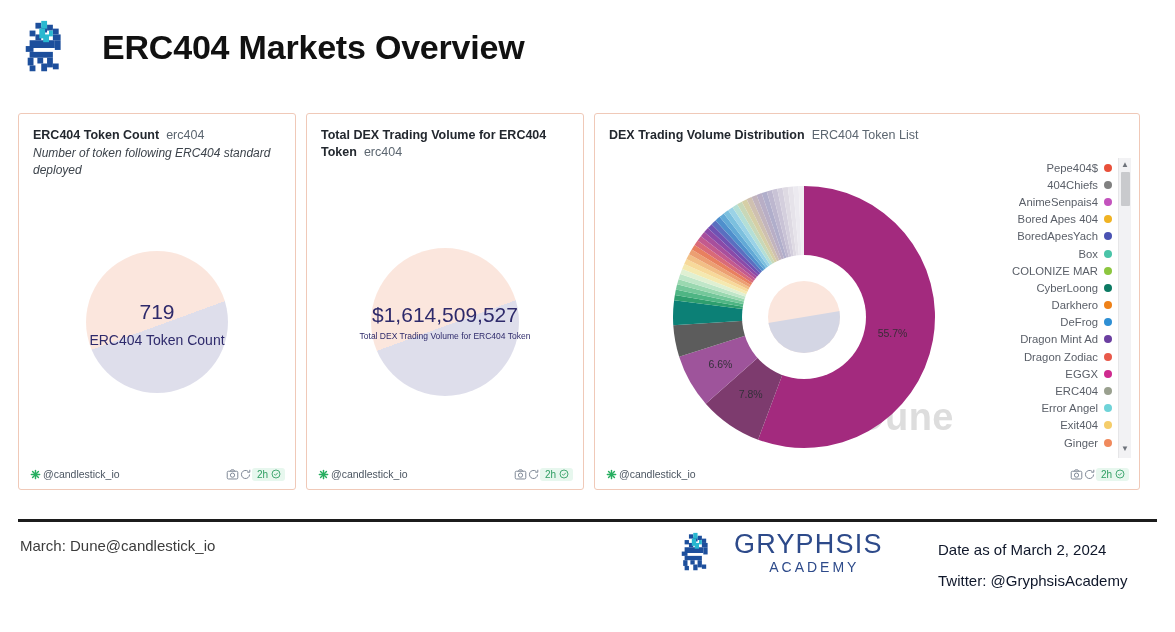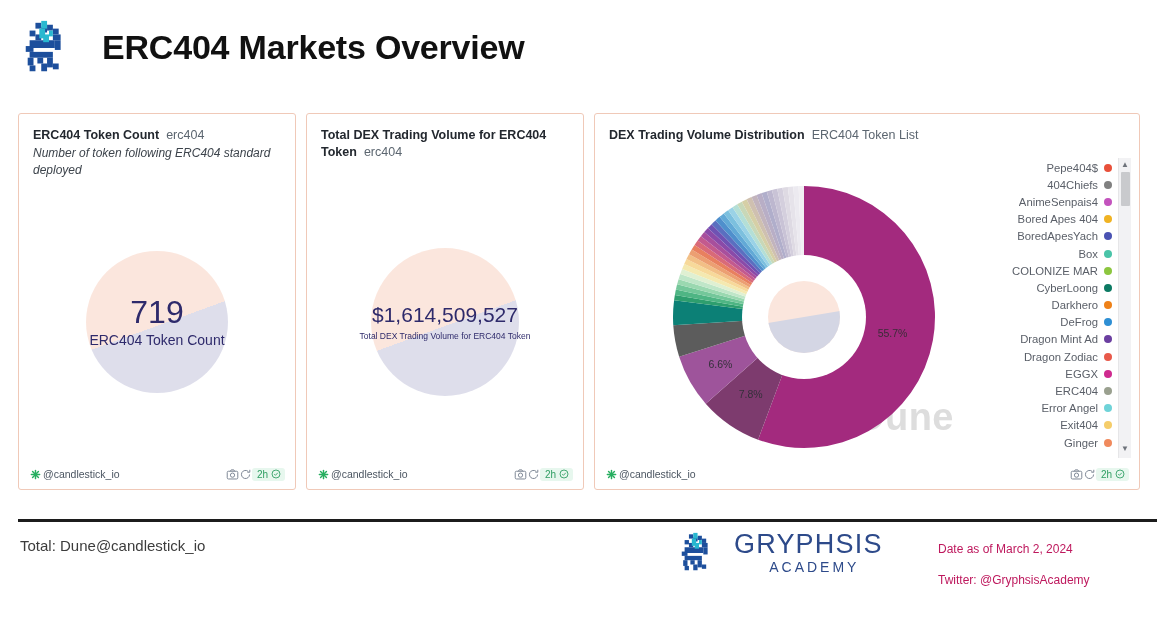--- a/index.html
+++ b/index.html
@@ -43,21 +43,21 @@
   .counter-wrap {
     position: absolute; left: 0; right: 0; top: 100px; height: 215px;
     display: flex; align-items: center; justify-content: center;
   }
   .counter-circle {
     position: relative; width: 142px; height: 142px; border-radius: 50%;
     background: linear-gradient(160deg, #fbe6dd 0%, #fbe6dd 52%, #dedeeb 52%, #dedeeb 100%);
     display: flex; align-items: center; justify-content: center;
   }
   .counter-text { position: absolute; left: 50%; top: 50%; transform: translate(-50%, -50%); text-align: center; white-space: nowrap; }
-  .counter-value { font-size: 32px; color: #2e2a6b; line-height: 34px; }
+  .counter-value { font-size: 21px; color: #2e2a6b; line-height: 34px; }
   .counter-label { font-size: 14px; color: #2e2a6b; line-height: 20px; margin-top: 1px; }
   .counter-circle.wide { width: 148px; height: 148px; }
   .counter-value.small { font-size: 21px; line-height: 26px; }
   .counter-label.tiny { font-size: 8.5px; line-height: 13px; margin-top: 2px; }
 
   
   .card-foot {
     position: absolute; left: 0; right: 0; bottom: 0; height: 30px;
     display: flex; align-items: center; padding: 0 10px 0 11px;
   }
@@ -119,21 +119,21 @@
   .footer-source {
     position: absolute; left: 20px; top: 15px;
     font-size: 15px; color: #3c3c3c;
   }
   .footer-brand { position: absolute; left: 676px; top: 8px; display: flex; align-items: center; }
   .brand-mark { width: 46px; height: 46px; flex: none; }
   .brand-words { margin-left: 12px; display: flex; flex-direction: column; align-items: center; }
   .brand-name { font-size: 27px; color: #2d4a8a; letter-spacing: 1.2px; line-height: 29px; }
   .brand-sub { font-size: 14px; color: #2d4a8a; letter-spacing: 3px; line-height: 17px; margin-left: 12px; }
   .footer-right { position: absolute; left: 938px; top: 12px; }
-  .footer-right div { font-size: 12px; color: #be185d; line-height: 31px; }
+  .footer-right div { font-size: 15px; color: #0f172a; line-height: 31px; }
 </style>
 </head>
 <body>
 
 <div class="page">
 
   <div class="header">
     <svg class="logo-mark" viewBox="0 0 32 32">
       <g fill="#1d4f9c">
         <rect x="9" y="3" width="3" height="3"></rect>
@@ -448,21 +448,21 @@
                 <path d="M5.2 8.2 L7.1 10.1 L10.9 6"></path>
             </svg>
           </span>
         </div>
       </div>
     </div>
   </div>
 
   <div class="divider"></div>
   <div class="footer">
-    <div class="footer-source">Total: Dune@candlestick_io</div>
+    <div class="footer-source">March: Dune@candlestick_io</div>
     <div class="footer-brand">
       <svg class="brand-mark" viewBox="0 0 32 32">
         <g fill="#1d4f9c">
           <rect x="9" y="3" width="3" height="3"></rect>
             <rect x="12" y="5" width="3" height="3"></rect>
           <rect x="15" y="4" width="3" height="3"></rect>
             <rect x="18" y="6" width="3" height="3"></rect>
           <rect x="6" y="7" width="3" height="3"></rect>
             <rect x="9" y="9" width="3" height="3"></rect>
           <rect x="18" y="9" width="4" height="3"></rect>

